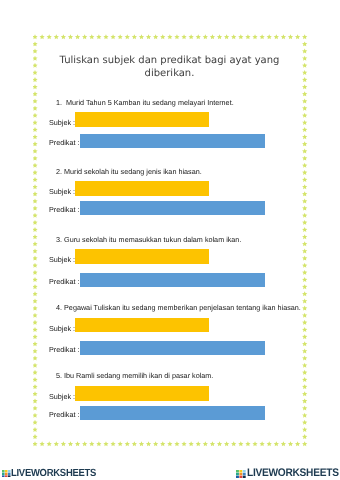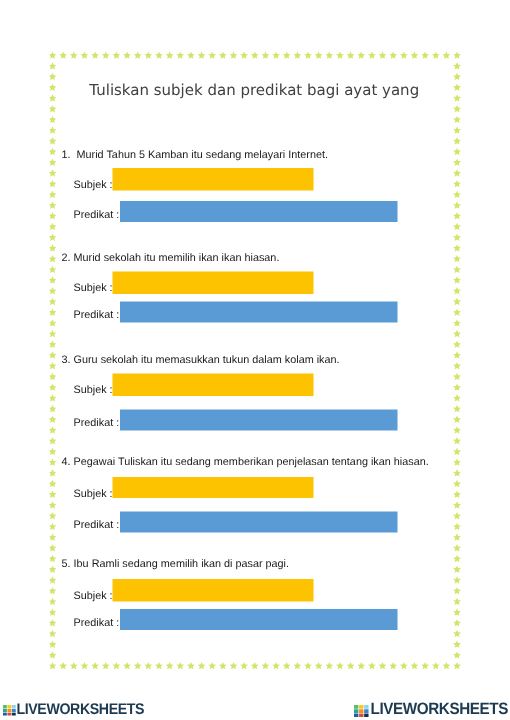--- a/index.html
+++ b/index.html
@@ -12,21 +12,21 @@
   .star-frame{position:absolute;left:32.6px;top:33px;width:280px;height:420px;pointer-events:none;overflow:visible;}
   .star-frame svg{display:block;}
 
   
   .title{position:absolute;left:33px;top:53.5px;width:273px;text-align:center;
          font-family:"DejaVu Sans",sans-serif;
          font-size:10px;line-height:13.3px;color:#414141;}
 
   
   .qblock{position:absolute;left:0;width:340px;}
-  .qtext{position:absolute;left:41px;font-size:7.22px;color:#1a1a1a;white-space:pre;}
+  .qtext{position:absolute;left:56px;font-size:7.22px;color:#1a1a1a;white-space:pre;}
   .rowlabel{position:absolute;left:49px;font-size:7.22px;color:#1a1a1a;white-space:nowrap;}
   .box{position:absolute;}
   .ybox{left:75.3px;width:133.6px;height:14.6px;background:#fdc300;}
   .bbox{left:80px;width:184.6px;height:14.2px;background:#5b9bd5;}
 
   
   .logo{position:absolute;}
   .logo-mark{position:absolute;left:0;top:0;display:block;line-height:0;}
   .logo-mark svg{display:block;}
   .logo-word{position:absolute;top:0;
@@ -234,53 +234,54 @@
         <path d="M271.70 386.83L272.46 388.53L274.32 388.73L272.93 389.98L273.32 391.80L271.70 390.87L270.08 391.80L270.47 389.98L269.08 388.73L270.94 388.53Z" fill="#d4e46a"></path>
         <path d="M2.00 393.97L2.76 395.67L4.62 395.87L3.23 397.12L3.62 398.94L2.00 398.01L0.38 398.94L0.77 397.12L-0.62 395.87L1.24 395.67Z" fill="#d4e46a"></path>
         <path d="M271.70 393.97L272.46 395.67L274.32 395.87L272.93 397.12L273.32 398.94L271.70 398.01L270.08 398.94L270.47 397.12L269.08 395.87L270.94 395.67Z" fill="#d4e46a"></path>
         <path d="M2.00 401.11L2.76 402.81L4.62 403.01L3.23 404.26L3.62 406.08L2.00 405.15L0.38 406.08L0.77 404.26L-0.62 403.01L1.24 402.81Z" fill="#d4e46a"></path>
         <path d="M271.70 401.11L272.46 402.81L274.32 403.01L272.93 404.26L273.32 406.08L271.70 405.15L270.08 406.08L270.47 404.26L269.08 403.01L270.94 402.81Z" fill="#d4e46a"></path>
       </svg>
   </div>
 
   <div class="title">
     <div>Tuliskan subjek dan predikat bagi ayat yang</div>
+    <div>diberikan.</div>
   </div>
 
   <div id="questions">
       <div class="qblock">
         <div class="qtext" style="top:98.2px"><span>1.</span><span>  </span><span>Murid Tahun 5 Kamban itu sedang melayari Internet.</span></div>
         <div class="rowlabel" style="top:118.3px">Subjek :</div>
         <div class="box ybox" style="top: 112.3px; background: rgb(253, 195, 0);"></div>
         <div class="rowlabel" style="top:138.3px">Predikat :</div>
         <div class="box bbox" style="top: 134px; background: rgb(91, 155, 213);"></div>
       </div>
       <div class="qblock">
-        <div class="qtext" style="top:166.8px"><span>2.</span><span> </span><span>Murid sekolah itu memilih ikan ikan hiasan.</span></div>
+        <div class="qtext" style="top:166.8px"><span>2.</span><span> </span><span>Murid sekolah itu sedang jenis ikan hiasan.</span></div>
         <div class="rowlabel" style="top:187.3px">Subjek :</div>
         <div class="box ybox" style="top: 181px; background: rgb(253, 195, 0);"></div>
         <div class="rowlabel" style="top:205.3px">Predikat :</div>
         <div class="box bbox" style="top: 201px; background: rgb(91, 155, 213);"></div>
       </div>
       <div class="qblock">
         <div class="qtext" style="top:234.8px"><span>3.</span><span> </span><span>Guru sekolah itu memasukkan tukun dalam kolam ikan.</span></div>
         <div class="rowlabel" style="top:255.3px">Subjek :</div>
         <div class="box ybox" style="top: 249px; background: rgb(253, 195, 0);"></div>
         <div class="rowlabel" style="top:277.3px">Predikat :</div>
         <div class="box bbox" style="top: 273px; background: rgb(91, 155, 213);"></div>
       </div>
       <div class="qblock">
         <div class="qtext" style="top:303.4px"><span>4.</span><span> </span><span>Pegawai Tuliskan itu sedang memberikan penjelasan tentang ikan hiasan.</span></div>
         <div class="rowlabel" style="top:323.8px">Subjek :</div>
         <div class="box ybox" style="top: 317.5px; background: rgb(253, 195, 0);"></div>
         <div class="rowlabel" style="top:344.8px">Predikat :</div>
         <div class="box bbox" style="top: 340.5px; background: rgb(91, 155, 213);"></div>
       </div>
       <div class="qblock">
-        <div class="qtext" style="top:371.4px"><span>5.</span><span> </span><span>Ibu Ramli sedang memilih ikan di pasar pagi.</span></div>
+        <div class="qtext" style="top:371.4px"><span>5.</span><span> </span><span>Ibu Ramli sedang memilih ikan di pasar kolam.</span></div>
         <div class="rowlabel" style="top:392.3px">Subjek :</div>
         <div class="box ybox" style="top: 386px; background: rgb(253, 195, 0);"></div>
         <div class="rowlabel" style="top:410.3px">Predikat :</div>
         <div class="box bbox" style="top: 406px; background: rgb(91, 155, 213);"></div>
       </div>
     </div>
 
   <div class="logo" id="logo-left" style="left:2.1px;top:469.8px;">
     <span class="logo-mark">
         <svg width="100%" height="100%" viewBox="0 0 8.6 8.2" preserveAspectRatio="none">

